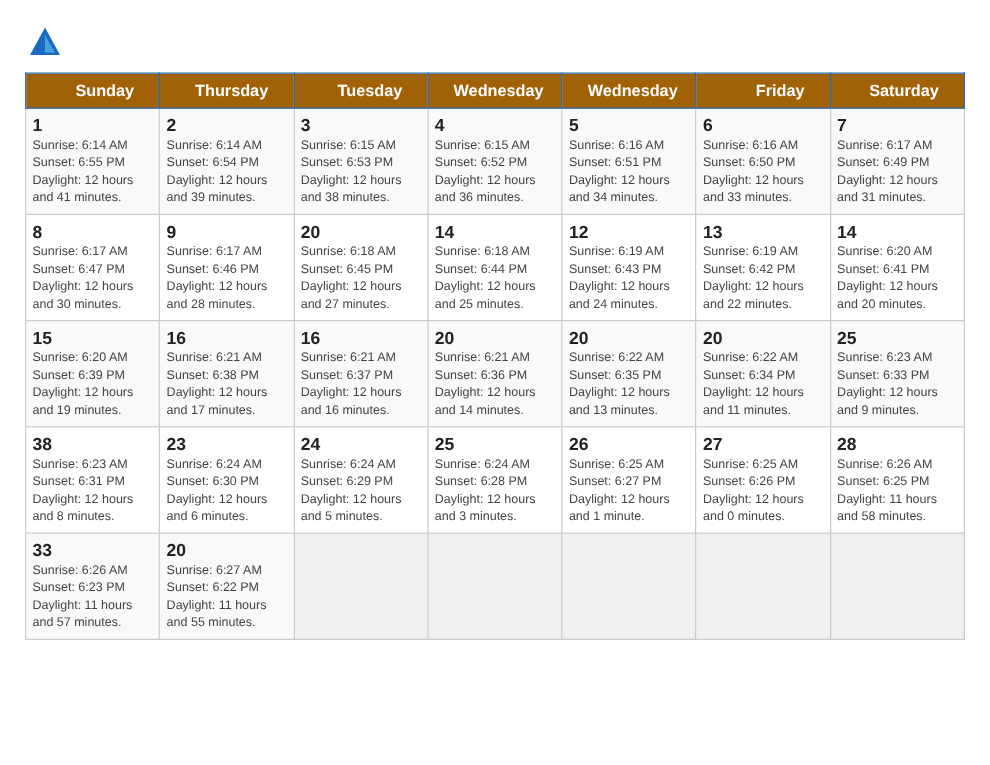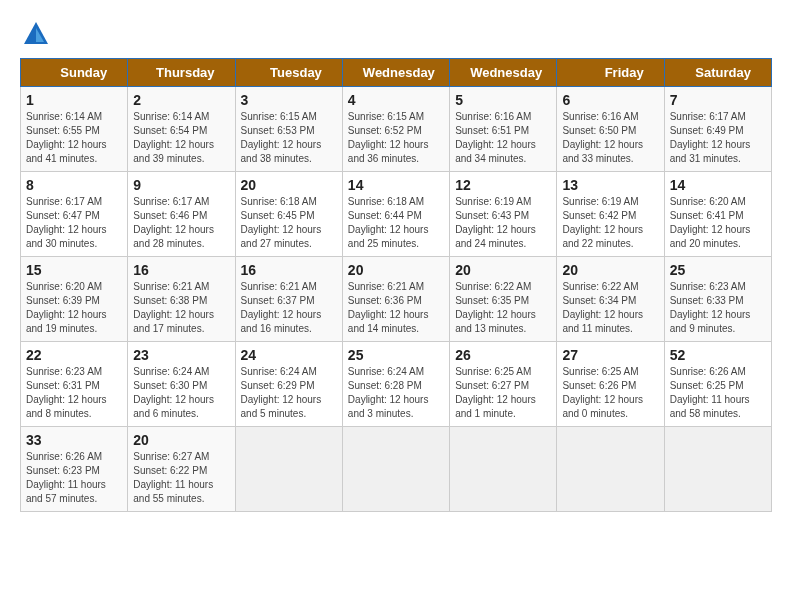--- a/index.html
+++ b/index.html
@@ -174,33 +174,33 @@
         <td><span class="day-num">20</span>
 <span class="day-info">Sunrise: 6:21 AM<br>Sunset: 6:36 PM<br>Daylight: 12 hours and 14 minutes.</span></td>
         <td><span class="day-num">20</span>
 <span class="day-info">Sunrise: 6:22 AM<br>Sunset: 6:35 PM<br>Daylight: 12 hours and 13 minutes.</span></td>
         <td><span class="day-num">20</span>
 <span class="day-info">Sunrise: 6:22 AM<br>Sunset: 6:34 PM<br>Daylight: 12 hours and 11 minutes.</span></td>
         <td><span class="day-num">25</span>
 <span class="day-info">Sunrise: 6:23 AM<br>Sunset: 6:33 PM<br>Daylight: 12 hours and 9 minutes.</span></td>
       </tr>
       <tr>
-        <td><span class="day-num">22</span>
+        <td><span class="day-num">38</span>
 <span class="day-info">Sunrise: 6:23 AM<br>Sunset: 6:31 PM<br>Daylight: 12 hours and 8 minutes.</span></td>
         <td><span class="day-num">23</span>
 <span class="day-info">Sunrise: 6:24 AM<br>Sunset: 6:30 PM<br>Daylight: 12 hours and 6 minutes.</span></td>
         <td><span class="day-num">24</span>
 <span class="day-info">Sunrise: 6:24 AM<br>Sunset: 6:29 PM<br>Daylight: 12 hours and 5 minutes.</span></td>
         <td><span class="day-num">25</span>
 <span class="day-info">Sunrise: 6:24 AM<br>Sunset: 6:28 PM<br>Daylight: 12 hours and 3 minutes.</span></td>
         <td><span class="day-num">26</span>
 <span class="day-info">Sunrise: 6:25 AM<br>Sunset: 6:27 PM<br>Daylight: 12 hours and 1 minute.</span></td>
         <td><span class="day-num">27</span>
 <span class="day-info">Sunrise: 6:25 AM<br>Sunset: 6:26 PM<br>Daylight: 12 hours and 0 minutes.</span></td>
-        <td><span class="day-num">52</span>
+        <td><span class="day-num">28</span>
 <span class="day-info">Sunrise: 6:26 AM<br>Sunset: 6:25 PM<br>Daylight: 11 hours and 58 minutes.</span></td>
       </tr>
       <tr>
         <td><span class="day-num">33</span>
 <span class="day-info">Sunrise: 6:26 AM<br>Sunset: 6:23 PM<br>Daylight: 11 hours and 57 minutes.</span></td>
         <td><span class="day-num">20</span>
 <span class="day-info">Sunrise: 6:27 AM<br>Sunset: 6:22 PM<br>Daylight: 11 hours and 55 minutes.</span></td>
         <td class="empty-cell"></td>
         <td class="empty-cell"></td>
         <td class="empty-cell"></td>

